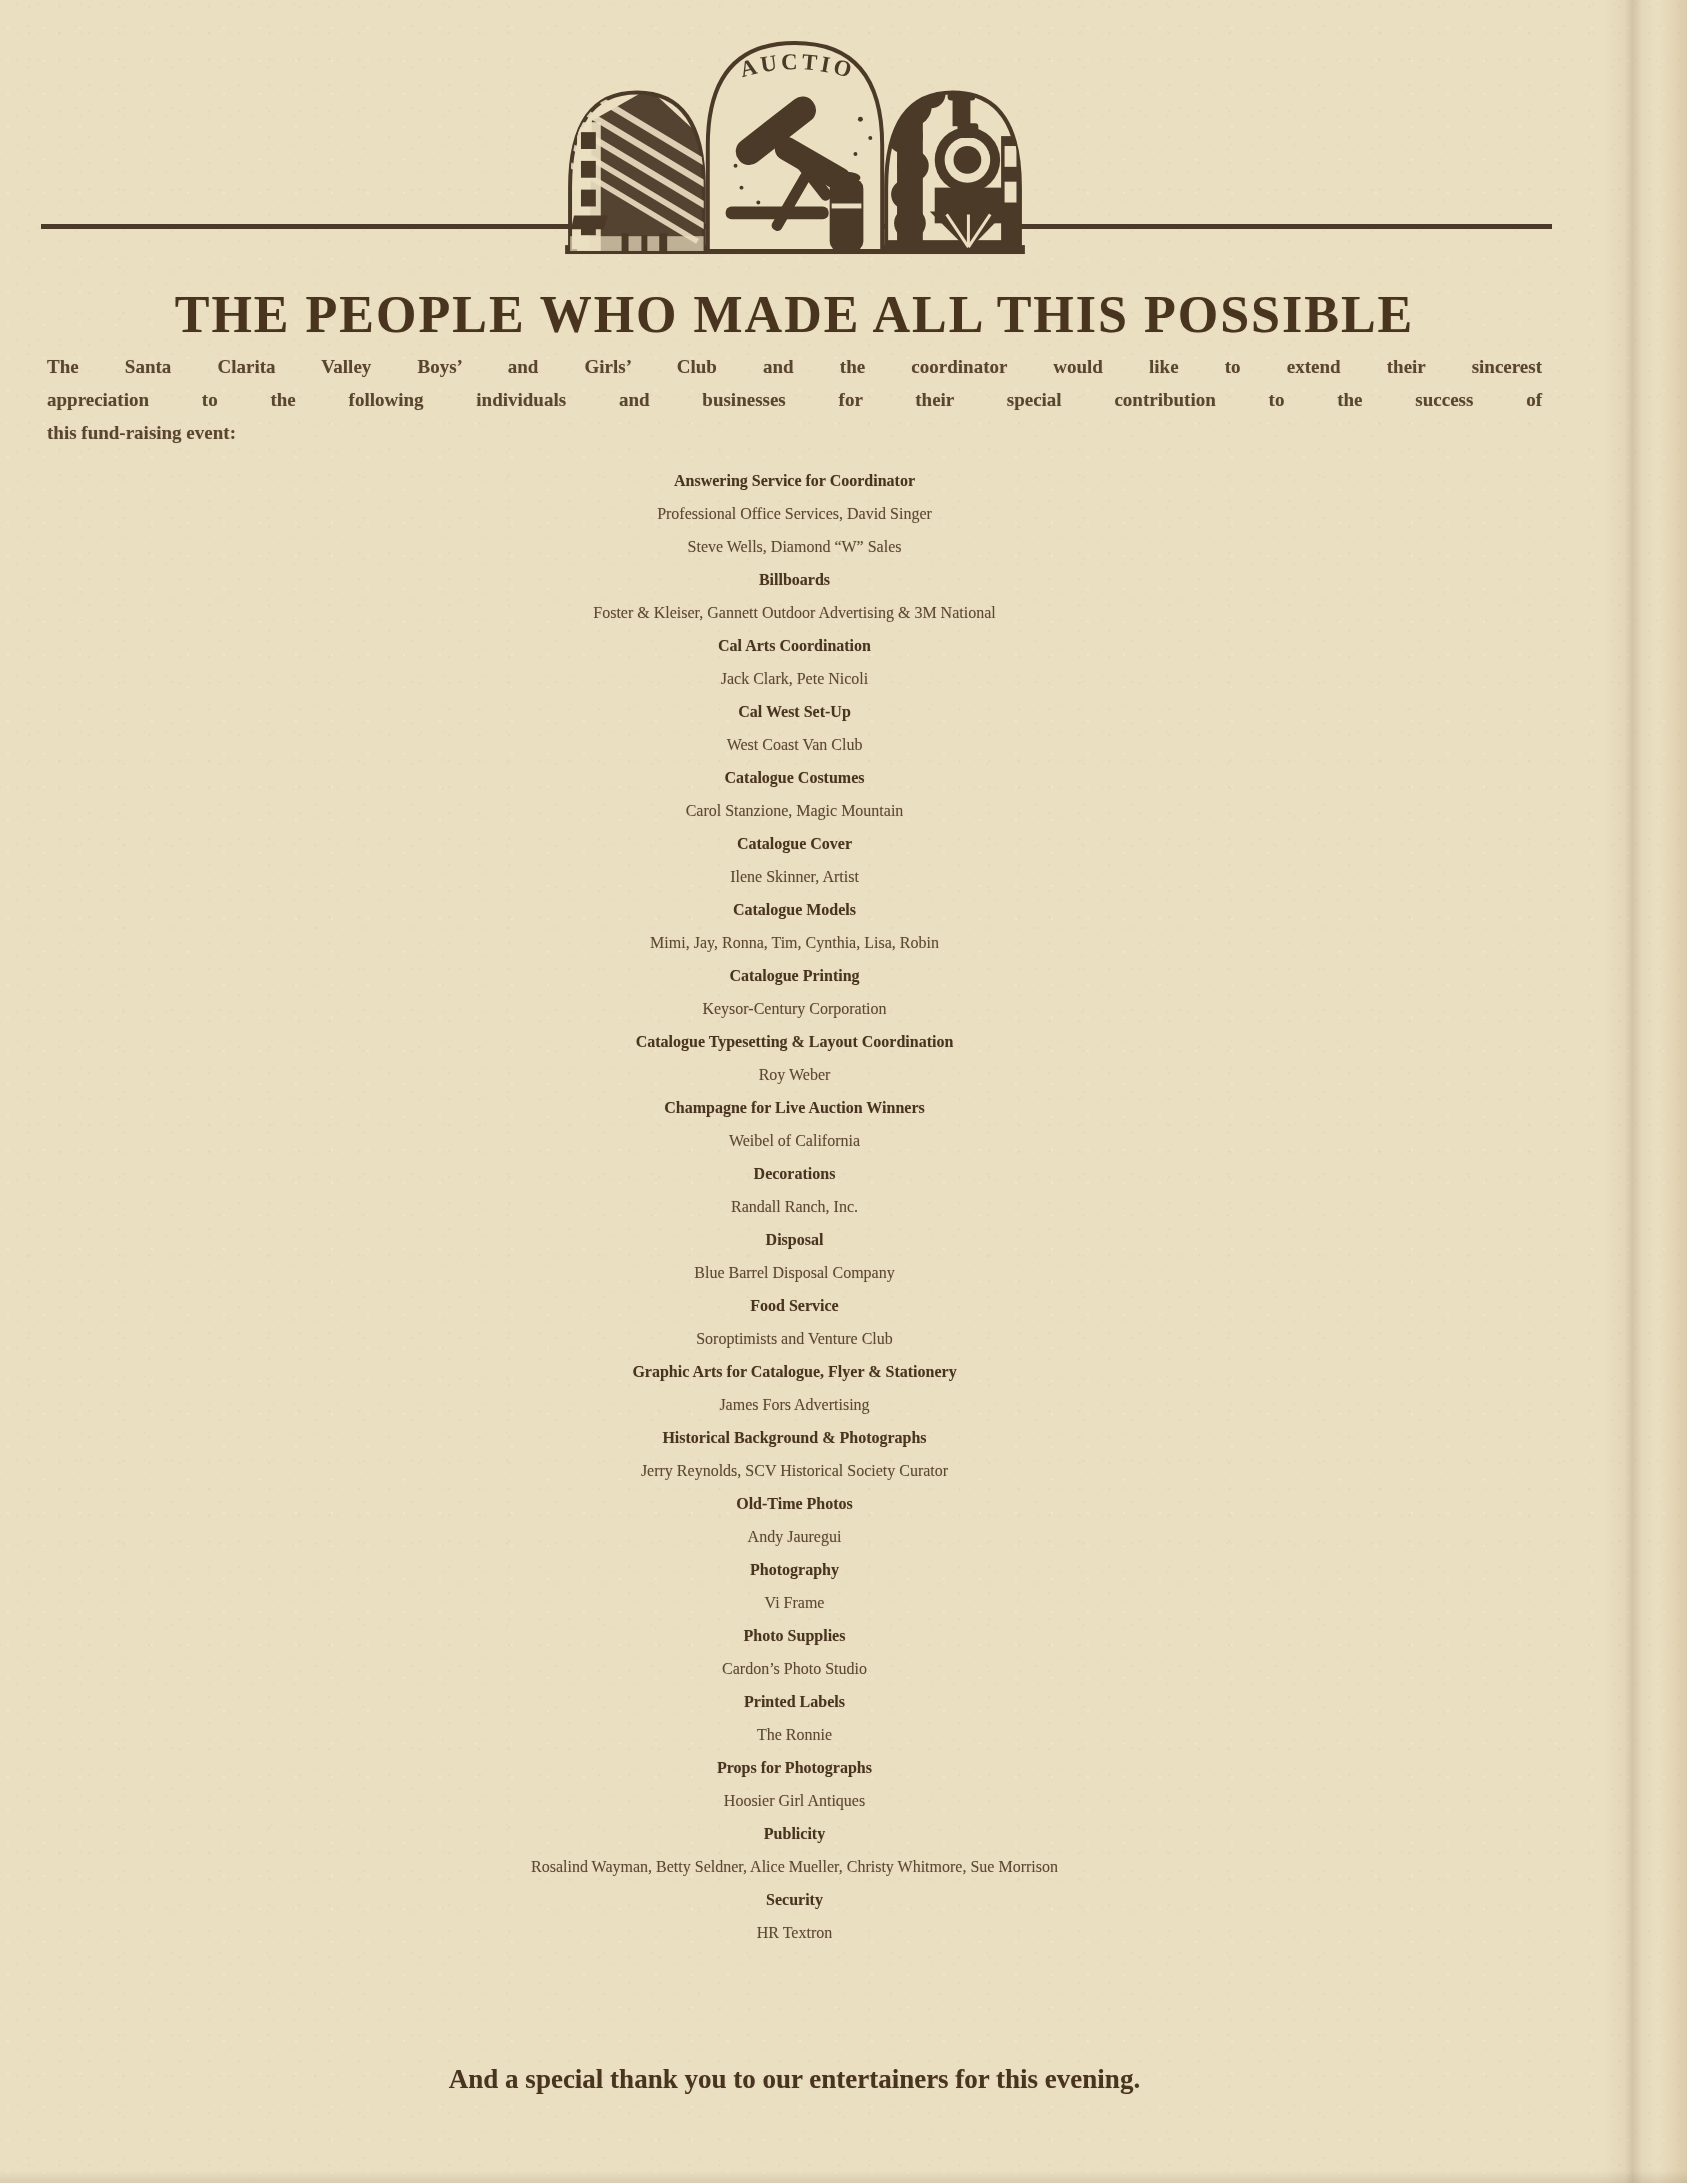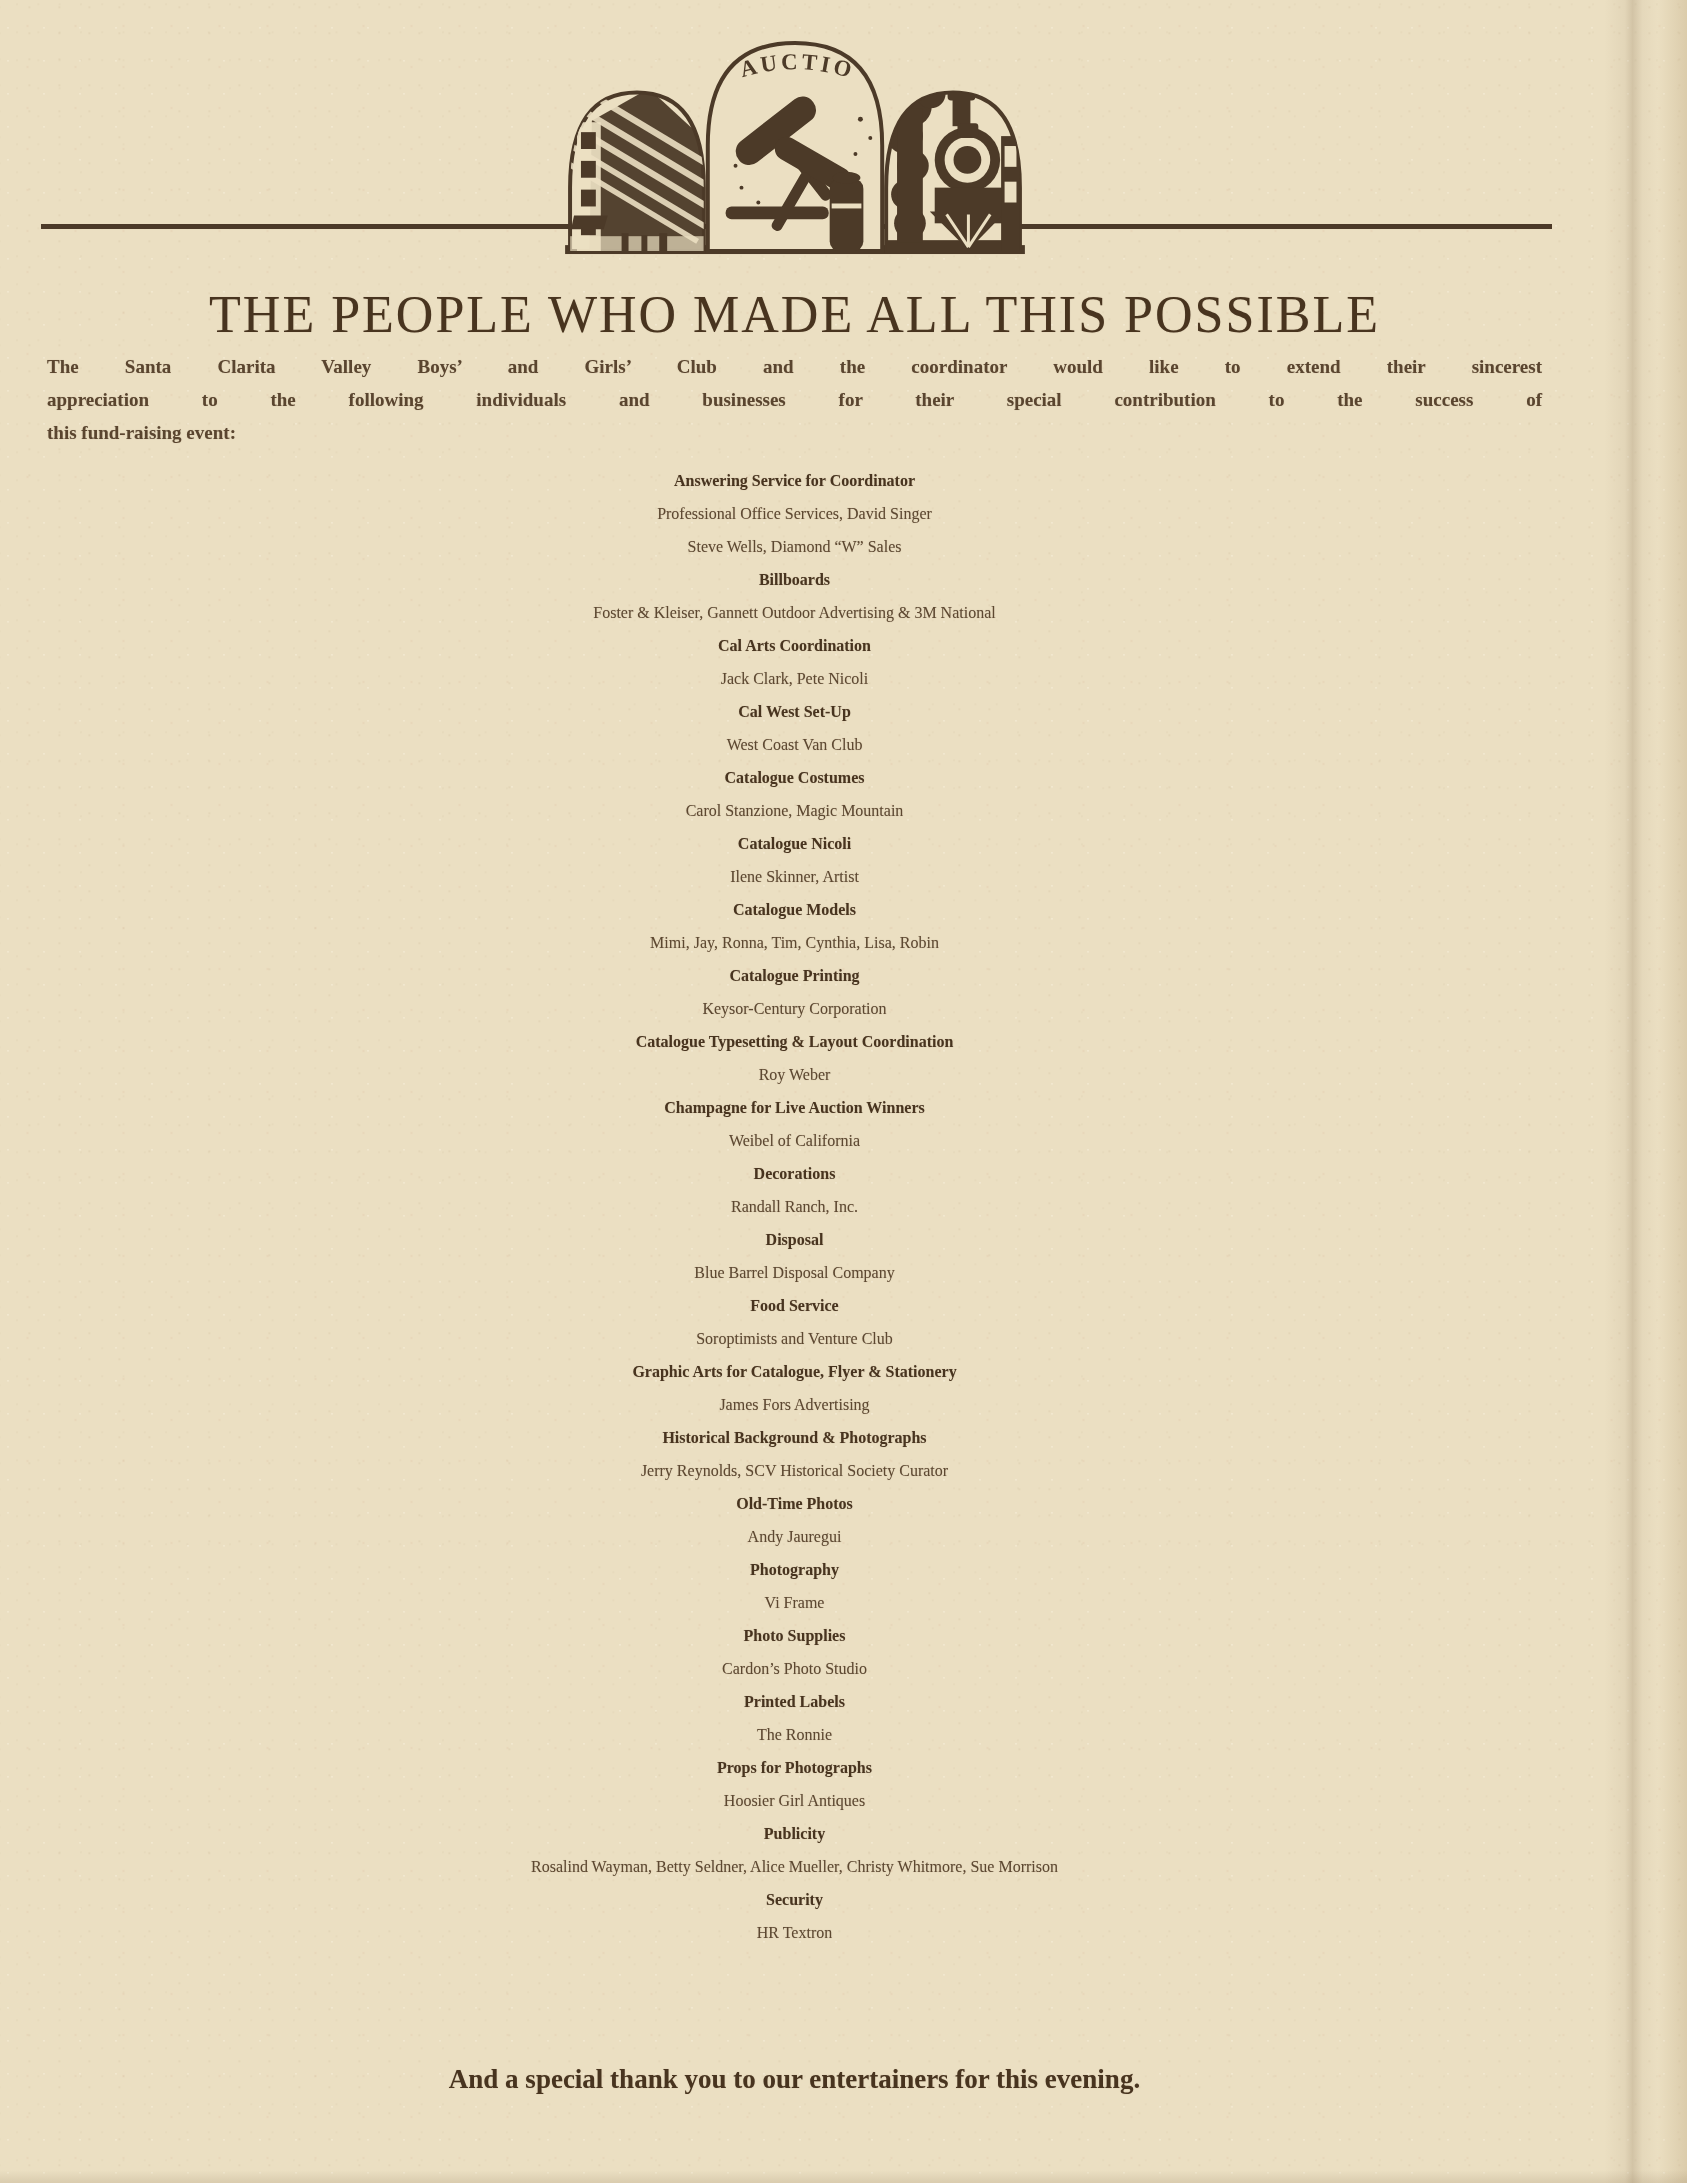--- a/index.html
+++ b/index.html
@@ -31,21 +31,21 @@
   .content {
     position: absolute;
     left: 47px; top: 278px;
     width: 1495px;
     text-shadow: 0 0 1px rgba(86,65,46,.25);
   }
   .title {
     margin: 7px 0 0 0;
     font-size: 52px;
     line-height: 1.15;
-    font-weight: normal;
+    font-weight: bold;
     letter-spacing: 2px;
     text-align: center;
     color: #48341f;
   }
   .intro { margin-top: 5px; font-size: 19px; line-height: 33px; color: #5a452f; font-weight: bold; }
   .intro-line { text-align: justify; text-align-last: justify; }
   .intro-line:last-child { text-align: center; text-align-last: left; }
   .credits {
     margin-top: 15px;
     text-align: center;
@@ -208,21 +208,21 @@
         <div class="credit-names">Professional Office Services, David Singer</div>
         <div class="credit-names">Steve Wells, Diamond “W” Sales</div>
         <div class="credit-category">Billboards</div>
         <div class="credit-names">Foster &amp; Kleiser, Gannett Outdoor Advertising &amp; 3M National</div>
         <div class="credit-category">Cal Arts Coordination</div>
         <div class="credit-names">Jack Clark, Pete Nicoli</div>
         <div class="credit-category">Cal West Set-Up</div>
         <div class="credit-names">West Coast Van Club</div>
         <div class="credit-category">Catalogue Costumes</div>
         <div class="credit-names">Carol Stanzione, Magic Mountain</div>
-        <div class="credit-category">Catalogue Nicoli</div>
+        <div class="credit-category">Catalogue Cover</div>
         <div class="credit-names">Ilene Skinner, Artist</div>
         <div class="credit-category">Catalogue Models</div>
         <div class="credit-names">Mimi, Jay, Ronna, Tim, Cynthia, Lisa, Robin</div>
         <div class="credit-category">Catalogue Printing</div>
         <div class="credit-names">Keysor-Century Corporation</div>
         <div class="credit-category">Catalogue Typesetting &amp; Layout Coordination</div>
         <div class="credit-names">Roy Weber</div>
         <div class="credit-category">Champagne for Live Auction Winners</div>
         <div class="credit-names">Weibel of California</div>
         <div class="credit-category">Decorations</div>

